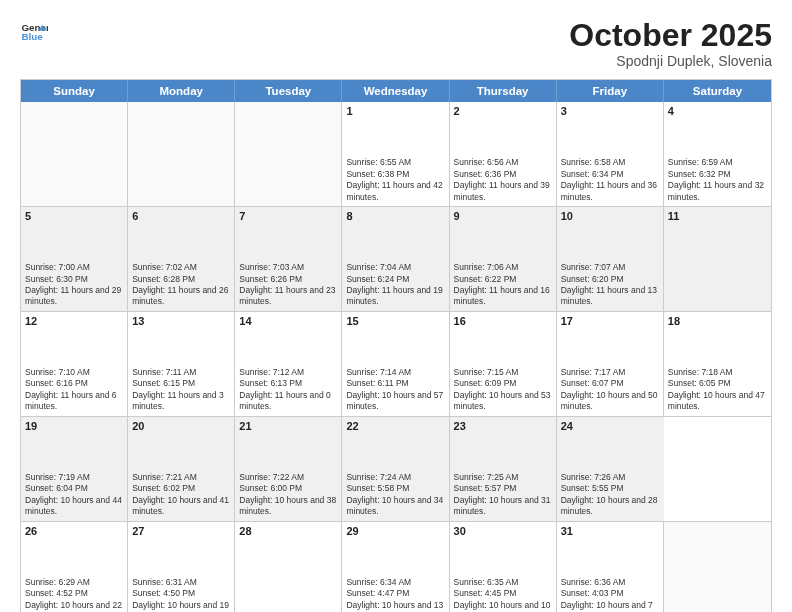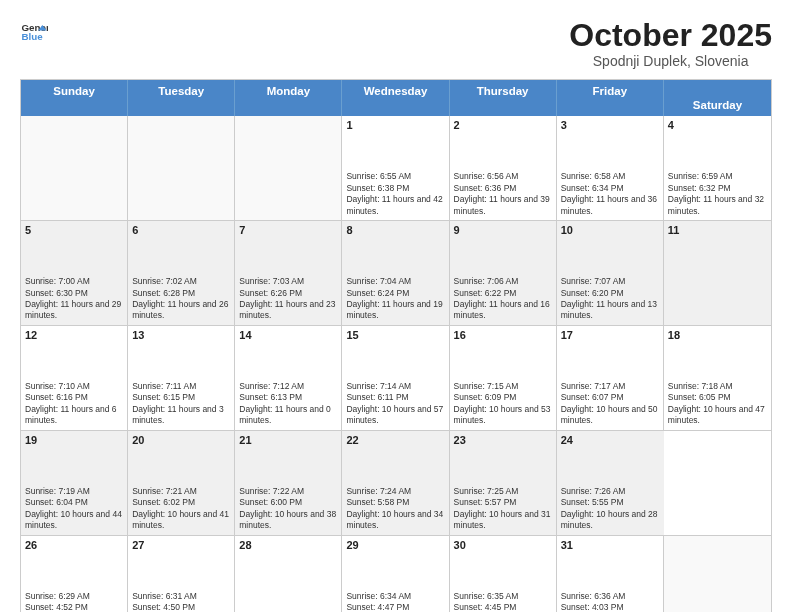--- a/index.html
+++ b/index.html
@@ -26,21 +26,21 @@
     .logo {
       display: flex;
       align-items: center;
       gap: 4px;
     }
     .logo-icon {
       width: 28px;
       height: 28px;
     }
     .title-block {
-      text-align: center;
+      text-align: right;
       margin-left: 41px;
     }
     .month-title {
       font-size: 32px;
       font-weight: bold;
       color: #222;
       line-height: 1.1;
     }
     .subtitle {
       font-size: 14px;
@@ -58,21 +58,21 @@
       background: #4a86c8;
     }
     .cal-header-cell {
       color: #fff;
       font-size: 11.5px;
       font-weight: bold;
       text-align: center;
       padding: 5px 2px;
       border-right: 1px solid #6a9fd0;
     }
-    .cal-header-cell:last-child { border-right: none; margin-top: 14px; }
+    .cal-header-cell:last-child { border-right: none; }
     .cal-body {
       flex: 1;
       display: flex;
       flex-direction: column;
     }
     .cal-row {
       flex: 1;
       display: grid;
       grid-template-columns: repeat(7, 1fr);
       border-top: 1px solid #ccc;
@@ -117,22 +117,22 @@
     </div>
     <div class="title-block">
       <div class="month-title">October 2025</div>
       <div class="subtitle">Spodnji Duplek, Slovenia</div>
     </div>
   </div>
 
   <div class="calendar">
     <div class="cal-header">
     <div class="cal-header-cell">Sunday</div>
+        <div class="cal-header-cell">Monday</div>
         <div class="cal-header-cell">Tuesday</div>
-        <div class="cal-header-cell">Monday</div>
         <div class="cal-header-cell">Wednesday</div>
         <div class="cal-header-cell">Thursday</div>
         <div class="cal-header-cell">Friday</div>
         <div class="cal-header-cell">Saturday</div>
       </div>
     <div class="cal-body">
     <div class="cal-row">
           <div class="cal-cell empty"></div>
           <div class="cal-cell empty"></div>
           <div class="cal-cell empty"></div>

